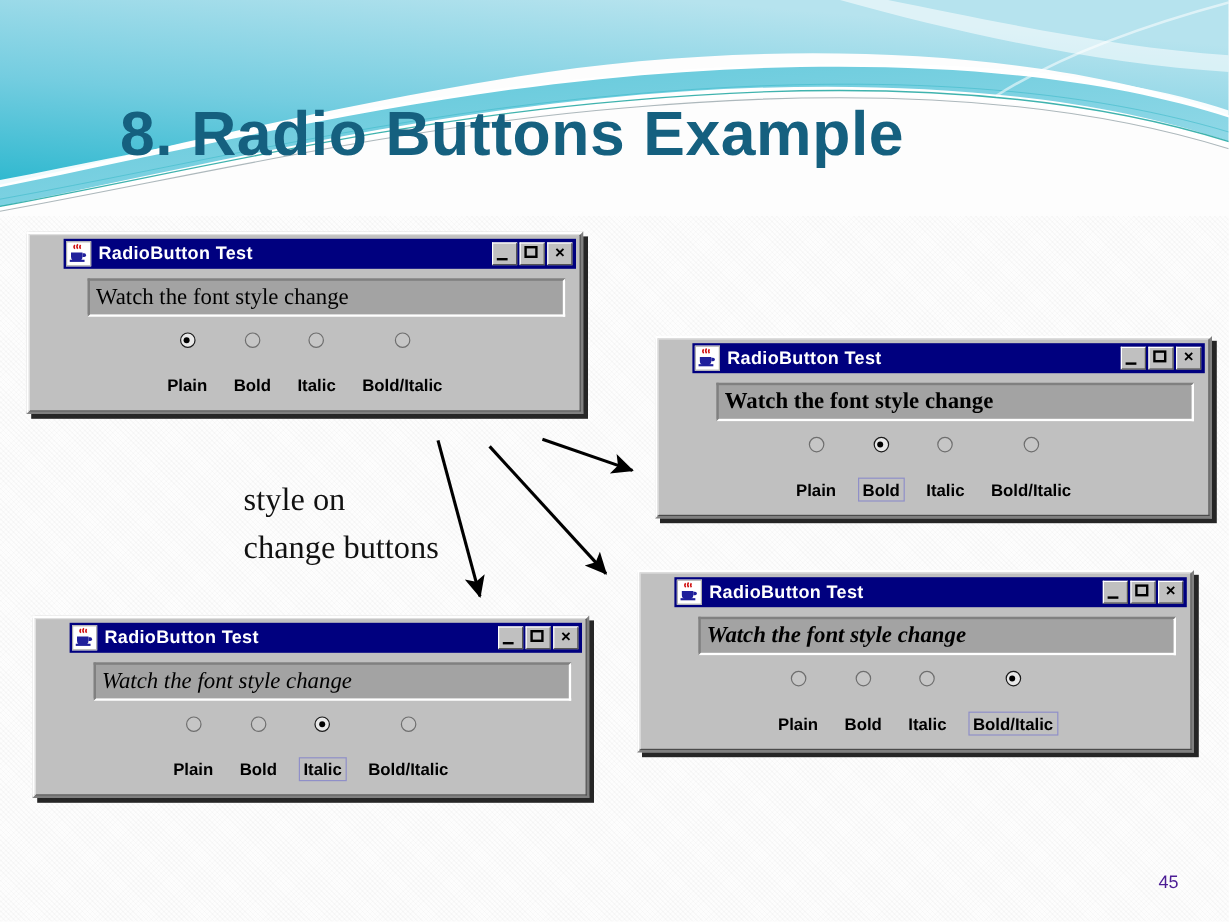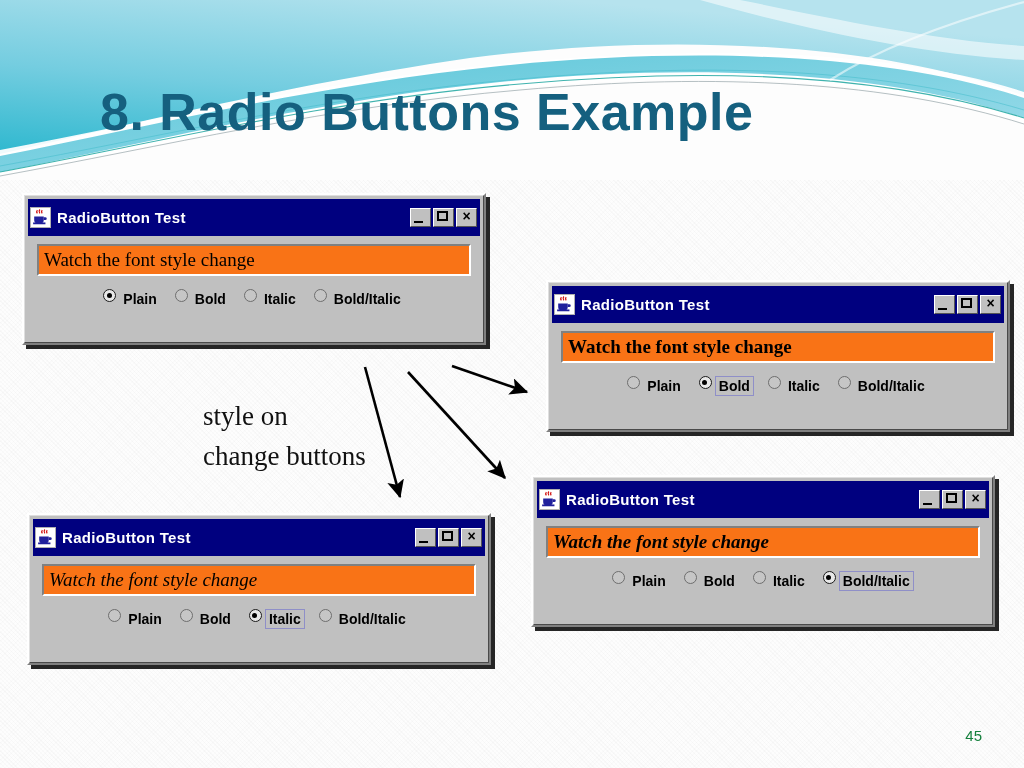--- a/index.html
+++ b/index.html
@@ -67,21 +67,21 @@
     z-index: 5;
     pointer-events: none;
   }
 
   
   #pagenum {
     position: absolute;
     right: 42px;
     bottom: 24px;
     font-size: 15px;
-    color: #15803d;
+    color: #4c1d95;
     z-index: 6;
   }
 
   
   .win {
     position: absolute;
     background: #c0c0c0;
     border-top: 2px solid #ffffff;
     border-left: 2px solid #ffffff;
     border-right: 2px solid #808080;
@@ -94,24 +94,25 @@
     border-top: 1px solid #dfdfdf;
     border-left: 1px solid #dfdfdf;
     border-right: 1px solid #4a4a4a;
     border-bottom: 1px solid #4a4a4a;
     height: 100%;
     box-sizing: border-box;
     padding: 3px;
   }
   .titlebar {
     background: #00007f;
-    height: 37px;
+    height: 25px;
     display: flex;
     align-items: center;
     padding: 0 2px 0 2px;
+    margin-left: 25px;
   }
   .java-icon {
     width: 19px;
     height: 19px;
     flex: 0 0 19px;
     background: #ffffff;
     border: 1px solid #b0b0b0;
     margin-right: 6px;
     position: relative;
     overflow: hidden;
@@ -164,49 +165,51 @@
     font-weight: bold;
     font-family: "Liberation Sans", sans-serif;
     text-align: center;
     line-height: 15px;
   }
 
   .win-body {
     padding: 8px 9px 4px 9px;
   }
   .textfield {
-    background: #f97316;
+    background: #a3a3a3;
     border-top: 2px solid #808080;
     border-left: 2px solid #808080;
     border-right: 2px solid #ffffff;
     border-bottom: 2px solid #ffffff;
     padding: 3px 5px;
     font-family: "Liberation Serif", serif;
     font-size: 19px;
     color: #000;
     white-space: nowrap;
     overflow: hidden;
+    margin-left: 36px;
   }
   .st-plain { font-weight: normal; font-style: normal; }
   .st-bold { font-weight: bold; font-style: normal; }
   .st-italic { font-weight: normal; font-style: italic; }
   .st-bolditalic { font-weight: bold; font-style: italic; }
 
   .radio-row {
     display: flex;
     align-items: center;
     justify-content: center;
     gap: 14px;
     margin-top: 13px;
     padding: 0 4px;
   }
   .radio-item {
     display: flex;
-    align-items: flex-start;
-    gap: 3px;
+    align-items: center;
+    gap: 21px;
+    flex-direction: column;
   }
   .radio-dot {
     width: 13px;
     height: 13px;
     border-radius: 50%;
     border: 1.5px solid #6e6e6e;
     background: #c6c6c6;
     box-sizing: border-box;
     position: relative;
     flex: 0 0 13px;

